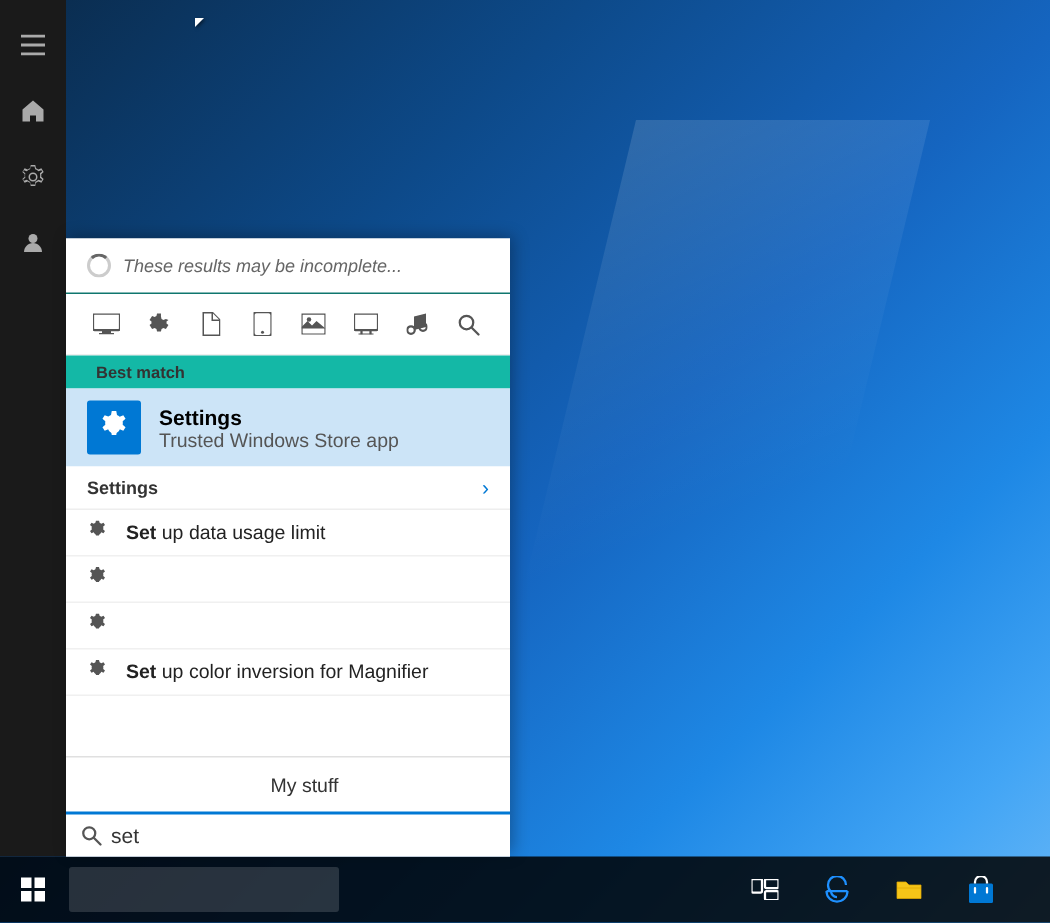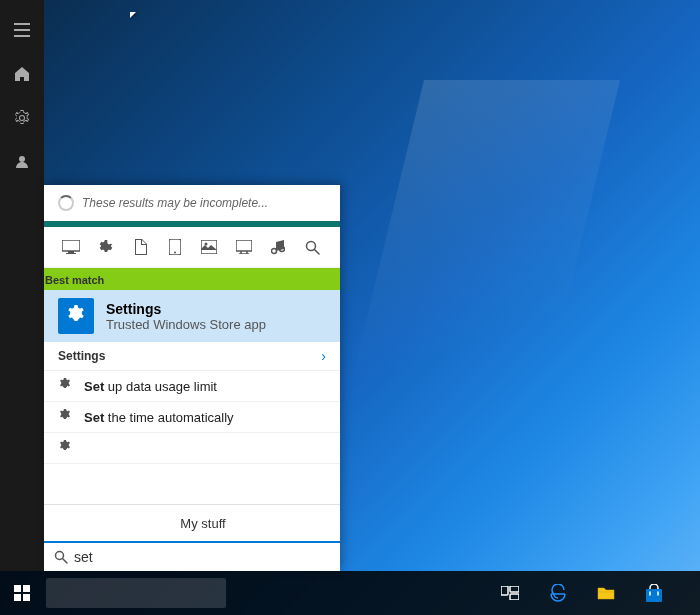--- a/index.html
+++ b/index.html
@@ -125,21 +125,21 @@
       box-shadow: 2px -2px 10px rgba(0,0,0,0.3);
     }
 
     
     .loading-bar {
       padding: 10px 14px;
       display: flex;
       align-items: center;
       gap: 8px;
       background: #fff;
-      border-bottom: 6px solid #0f766e;
+      border-bottom: 1px solid #0f766e;
     }
 
     .loading-spinner {
       width: 16px;
       height: 16px;
       border: 2px solid #ccc;
       border-top-color: #666;
       border-radius: 50%;
       flex-shrink: 0;
     }
@@ -167,25 +167,25 @@
       align-items: center;
       justify-content: center;
       color: #555;
       font-size: 14px;
       cursor: pointer;
       border-radius: 2px;
     }
 
     
     .section-header {
-      padding: 6px 1px 4px;
+      padding: 6px 20px 4px;
       font-size: 11px;
       font-weight: 600;
       color: #333;
-      background: #84cc16;
+      background: #14b8a6;
     }
 
     
     .best-match-item {
       display: flex;
       align-items: center;
       padding: 8px 14px;
       background: #cce4f7;
       cursor: pointer;
       gap: 12px;
@@ -238,21 +238,20 @@
       color: #333;
     }
 
     .settings-section-arrow {
       color: #0078d4;
       font-size: 14px;
     }
 
     .settings-sub-item {
       display: flex;
-      align-items: center;
       padding: 7px 14px;
       gap: 10px;
       cursor: pointer;
       border-bottom: 1px solid #f0f0f0;
     }
 
     .settings-sub-icon {
       width: 16px;
       height: 16px;
       color: #555;
@@ -448,32 +447,40 @@
       <span class="settings-sub-text"><span style="font-weight:600;">Set</span> up data usage limit</span>
     </div>
 
     <div class="settings-sub-item">
       <div class="settings-sub-icon">
         <svg width="14" height="14" viewBox="0 0 14 14" fill="#555">
           <path d="M7 4.5a2.5 2.5 0 1 0 0 5 2.5 2.5 0 0 0 0-5zm0 1a1.5 1.5 0 1 1 0 3 1.5 1.5 0 0 1 0-3z"></path>
           <path d="M8 0H6l-.4 1.5a4.5 4.5 0 0 0-1.1.65L3 1.5 2 3l1.2 1a4.5 4.5 0 0 0 0 2L2 7l1 1.5 1.5-.65c.33.26.7.48 1.1.65L6 10h2l.4-1.5c.4-.17.77-.39 1.1-.65L11 8.5 12 7l-1.2-1a4.5 4.5 0 0 0 0-2L12 3l-1-1.5-1.5.65A4.5 4.5 0 0 0 8.4 1.5L8 0z"></path>
         </svg>
       </div>
-      <span class="settings-sub-text"><span style="font-weight:600;">Set</span> the time automatically</span>
     </div>
 
     <div class="settings-sub-item">
       <div class="settings-sub-icon">
         <svg width="14" height="14" viewBox="0 0 14 14" fill="#555">
           <path d="M7 4.5a2.5 2.5 0 1 0 0 5 2.5 2.5 0 0 0 0-5zm0 1a1.5 1.5 0 1 1 0 3 1.5 1.5 0 0 1 0-3z"></path>
           <path d="M8 0H6l-.4 1.5a4.5 4.5 0 0 0-1.1.65L3 1.5 2 3l1.2 1a4.5 4.5 0 0 0 0 2L2 7l1 1.5 1.5-.65c.33.26.7.48 1.1.65L6 10h2l.4-1.5c.4-.17.77-.39 1.1-.65L11 8.5 12 7l-1.2-1a4.5 4.5 0 0 0 0-2L12 3l-1-1.5-1.5.65A4.5 4.5 0 0 0 8.4 1.5L8 0z"></path>
         </svg>
       </div>
     </div>
 
+    <div class="settings-sub-item">
+      <div class="settings-sub-icon">
+        <svg width="14" height="14" viewBox="0 0 14 14" fill="#555">
+          <path d="M7 4.5a2.5 2.5 0 1 0 0 5 2.5 2.5 0 0 0 0-5zm0 1a1.5 1.5 0 1 1 0 3 1.5 1.5 0 0 1 0-3z"></path>
+          <path d="M8 0H6l-.4 1.5a4.5 4.5 0 0 0-1.1.65L3 1.5 2 3l1.2 1a4.5 4.5 0 0 0 0 2L2 7l1 1.5 1.5-.65c.33.26.7.48 1.1.65L6 10h2l.4-1.5c.4-.17.77-.39 1.1-.65L11 8.5 12 7l-1.2-1a4.5 4.5 0 0 0 0-2L12 3l-1-1.5-1.5.65A4.5 4.5 0 0 0 8.4 1.5L8 0z"></path>
+        </svg>
+      </div>
+      <span class="settings-sub-text"><span style="font-weight:600;">Set</span> up color inversion for Magnifier</span>
+    </div>
   </div>
 
   <div style="flex:1; background:#fff; min-height: 40px;"></div>
 
   <div class="bottom-tabs">
     <div class="bottom-tab">
       <div class="win-logo">
         <div></div>
           <div></div>
           <div></div>

